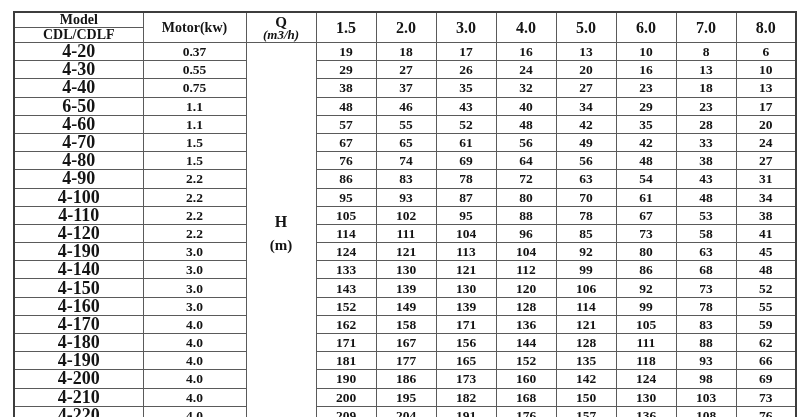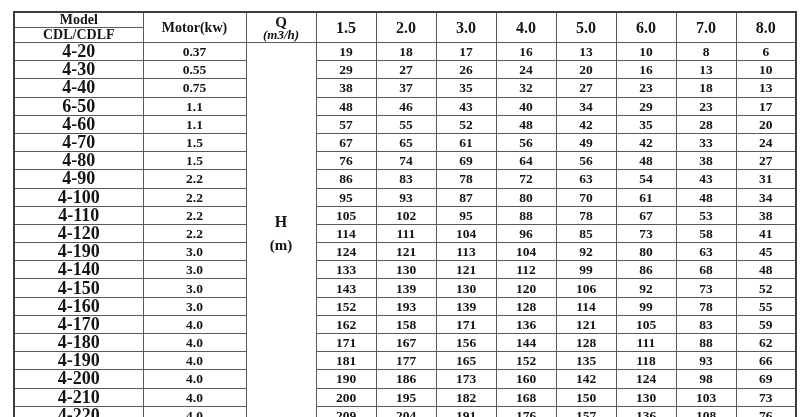--- a/index.html
+++ b/index.html
@@ -295,21 +295,21 @@
           <td data-name="head-value-cell">120</td>
           <td data-name="head-value-cell">106</td>
           <td data-name="head-value-cell">92</td>
           <td data-name="head-value-cell">73</td>
           <td data-name="head-value-cell">52</td>
         </tr>
         <tr data-name="table-row">
           <td data-name="model-cell">4-160</td>
           <td data-name="motor-cell">3.0</td>
           <td data-name="head-value-cell">152</td>
-          <td data-name="head-value-cell">193</td>
+          <td data-name="head-value-cell">149</td>
           <td data-name="head-value-cell">139</td>
           <td data-name="head-value-cell">128</td>
           <td data-name="head-value-cell">114</td>
           <td data-name="head-value-cell">99</td>
           <td data-name="head-value-cell">78</td>
           <td data-name="head-value-cell">55</td>
         </tr>
         <tr data-name="table-row">
           <td data-name="model-cell">4-170</td>
           <td data-name="motor-cell">4.0</td>

